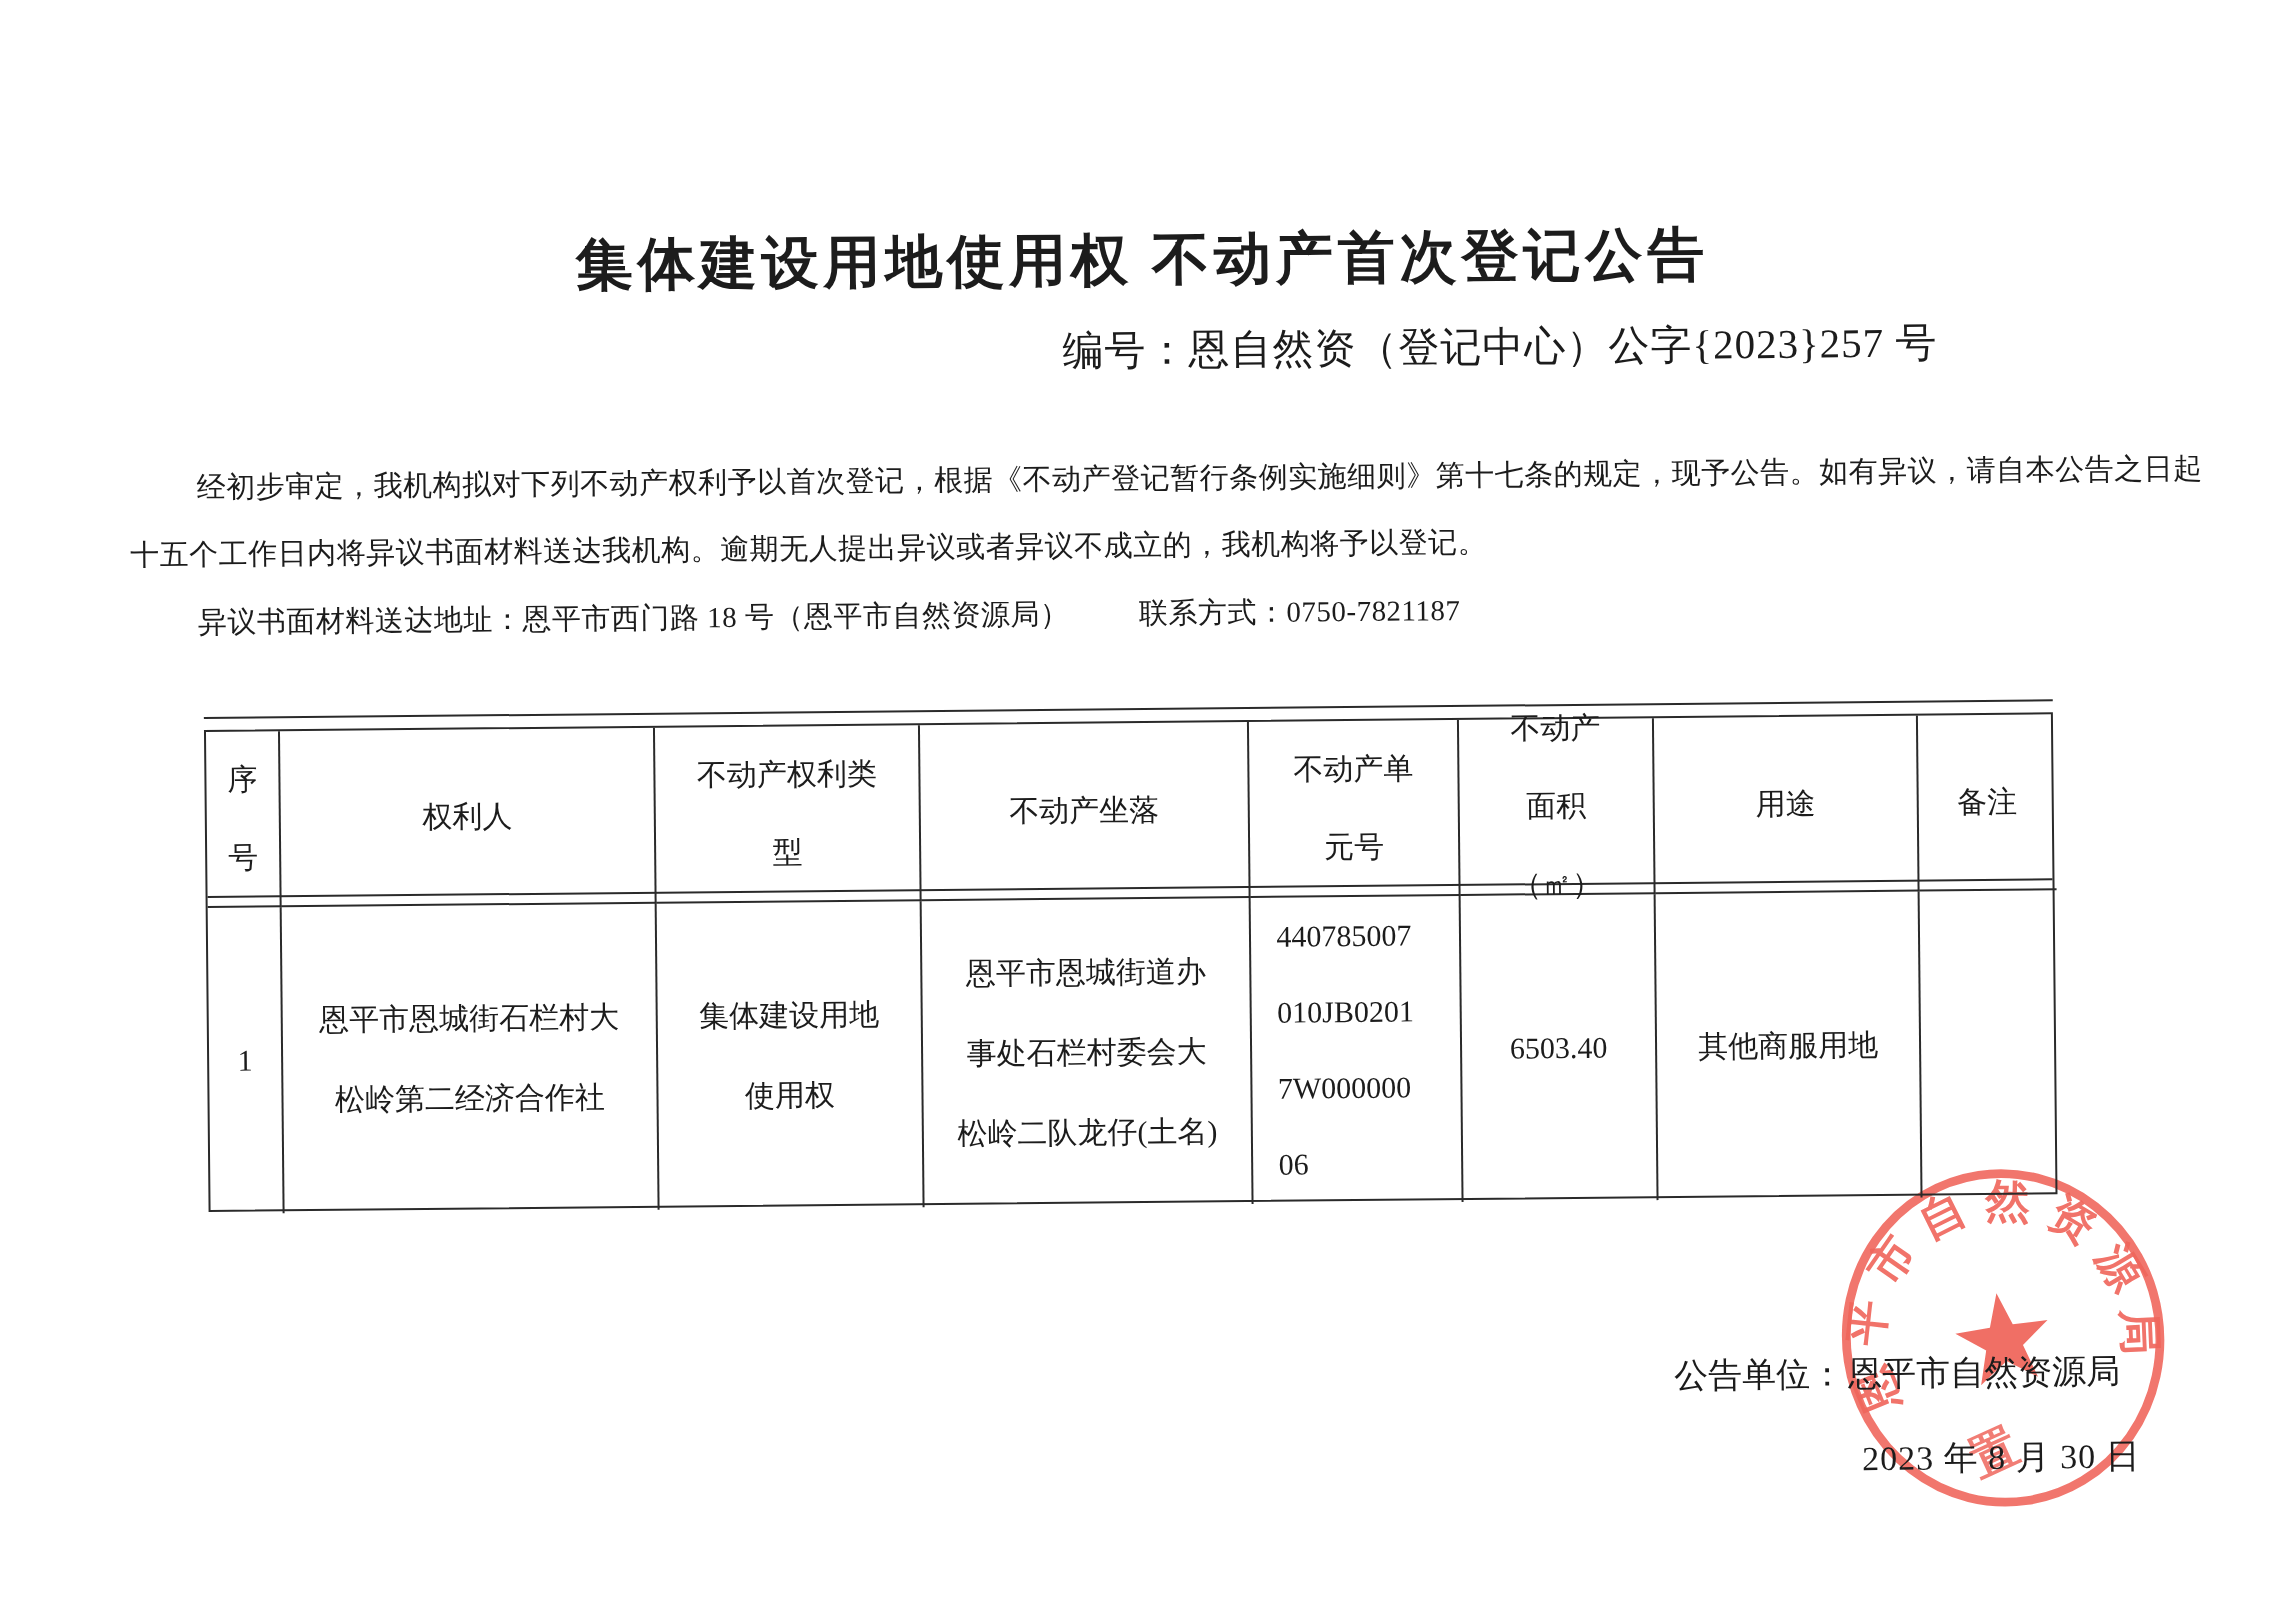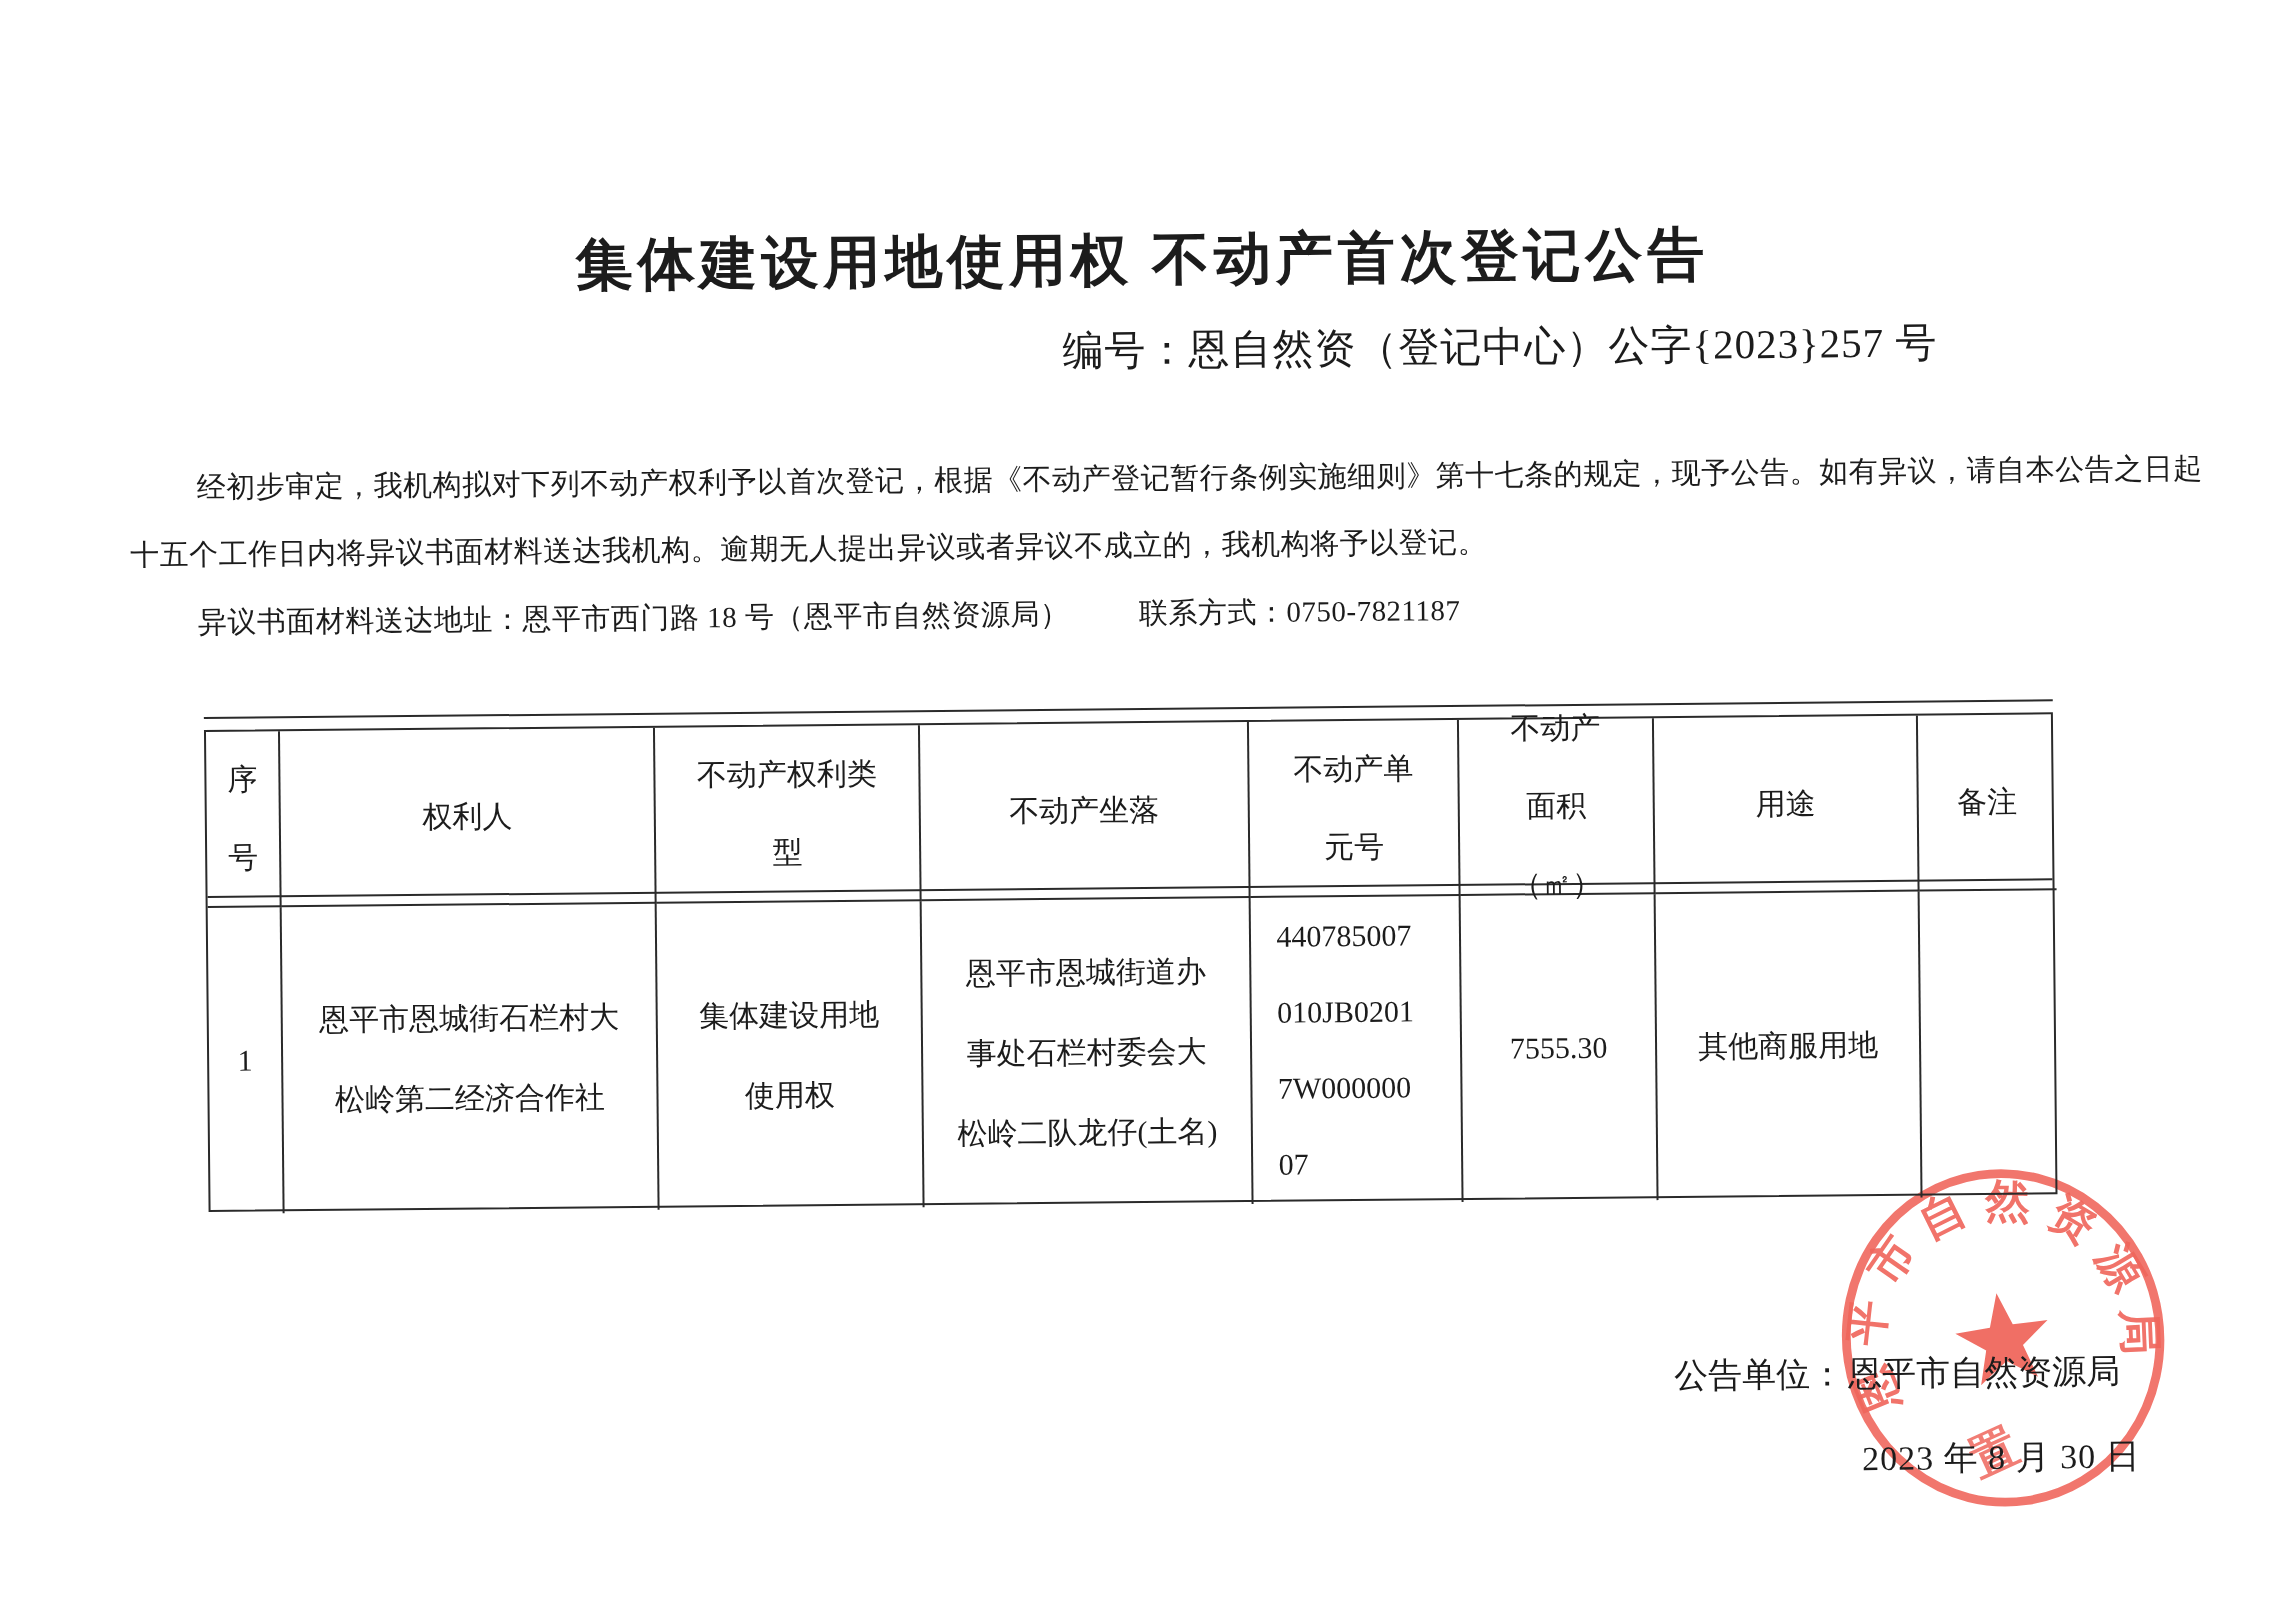--- a/index.html
+++ b/index.html
@@ -118,24 +118,24 @@
     </div>
     <div class="cell body-row">
       <span class="ln">恩平市恩城街道办</span>
       <span class="ln">事处石栏村委会大</span>
       <span class="ln">松岭二队龙仔(土名)</span>
     </div>
     <div class="cell body-row unit-no">
       <span class="ln">440785007</span>
       <span class="ln">010JB0201</span>
       <span class="ln">7W000000</span>
-      <span class="ln">07</span>
+      <span class="ln">06</span>
     </div>
     <div class="cell body-row">
-      <span class="ln">7555.30</span>
+      <span class="ln">6503.40</span>
     </div>
     <div class="cell body-row">
       <span class="ln">其他商服用地</span>
     </div>
     <div class="cell body-row">
       <span class="ln"></span>
     </div>
   </div>
 
   <div class="abs footer-line1">

